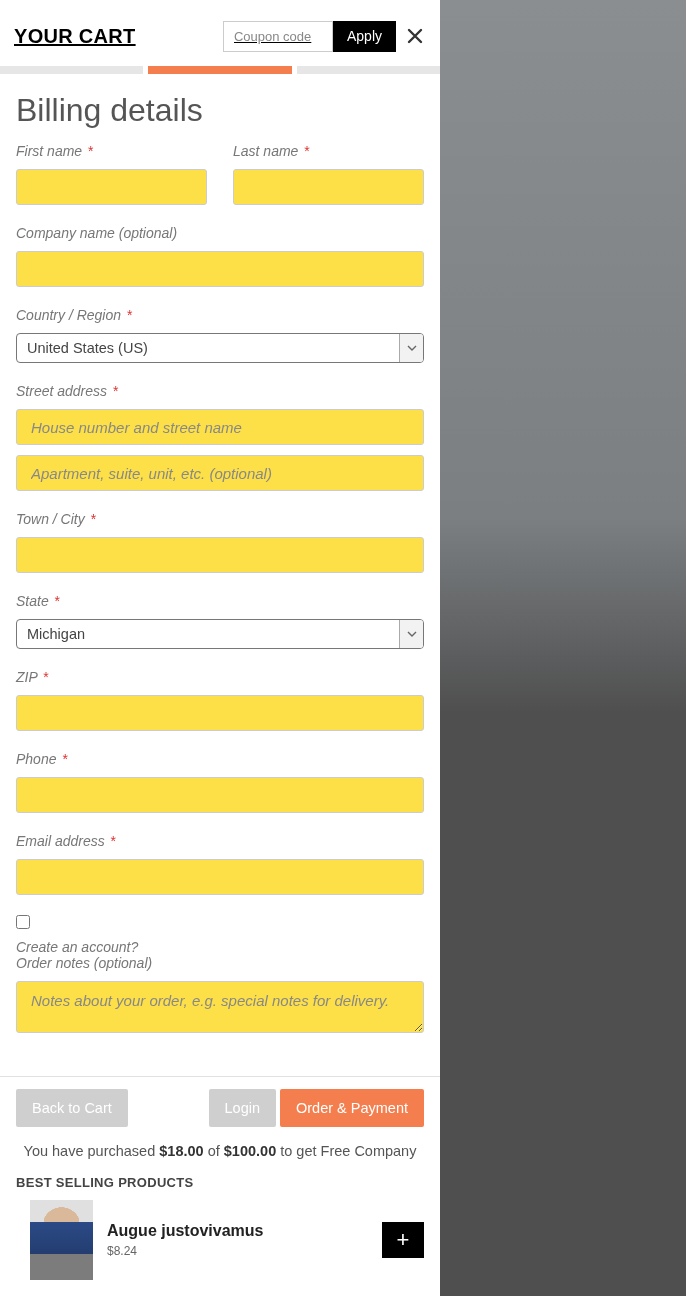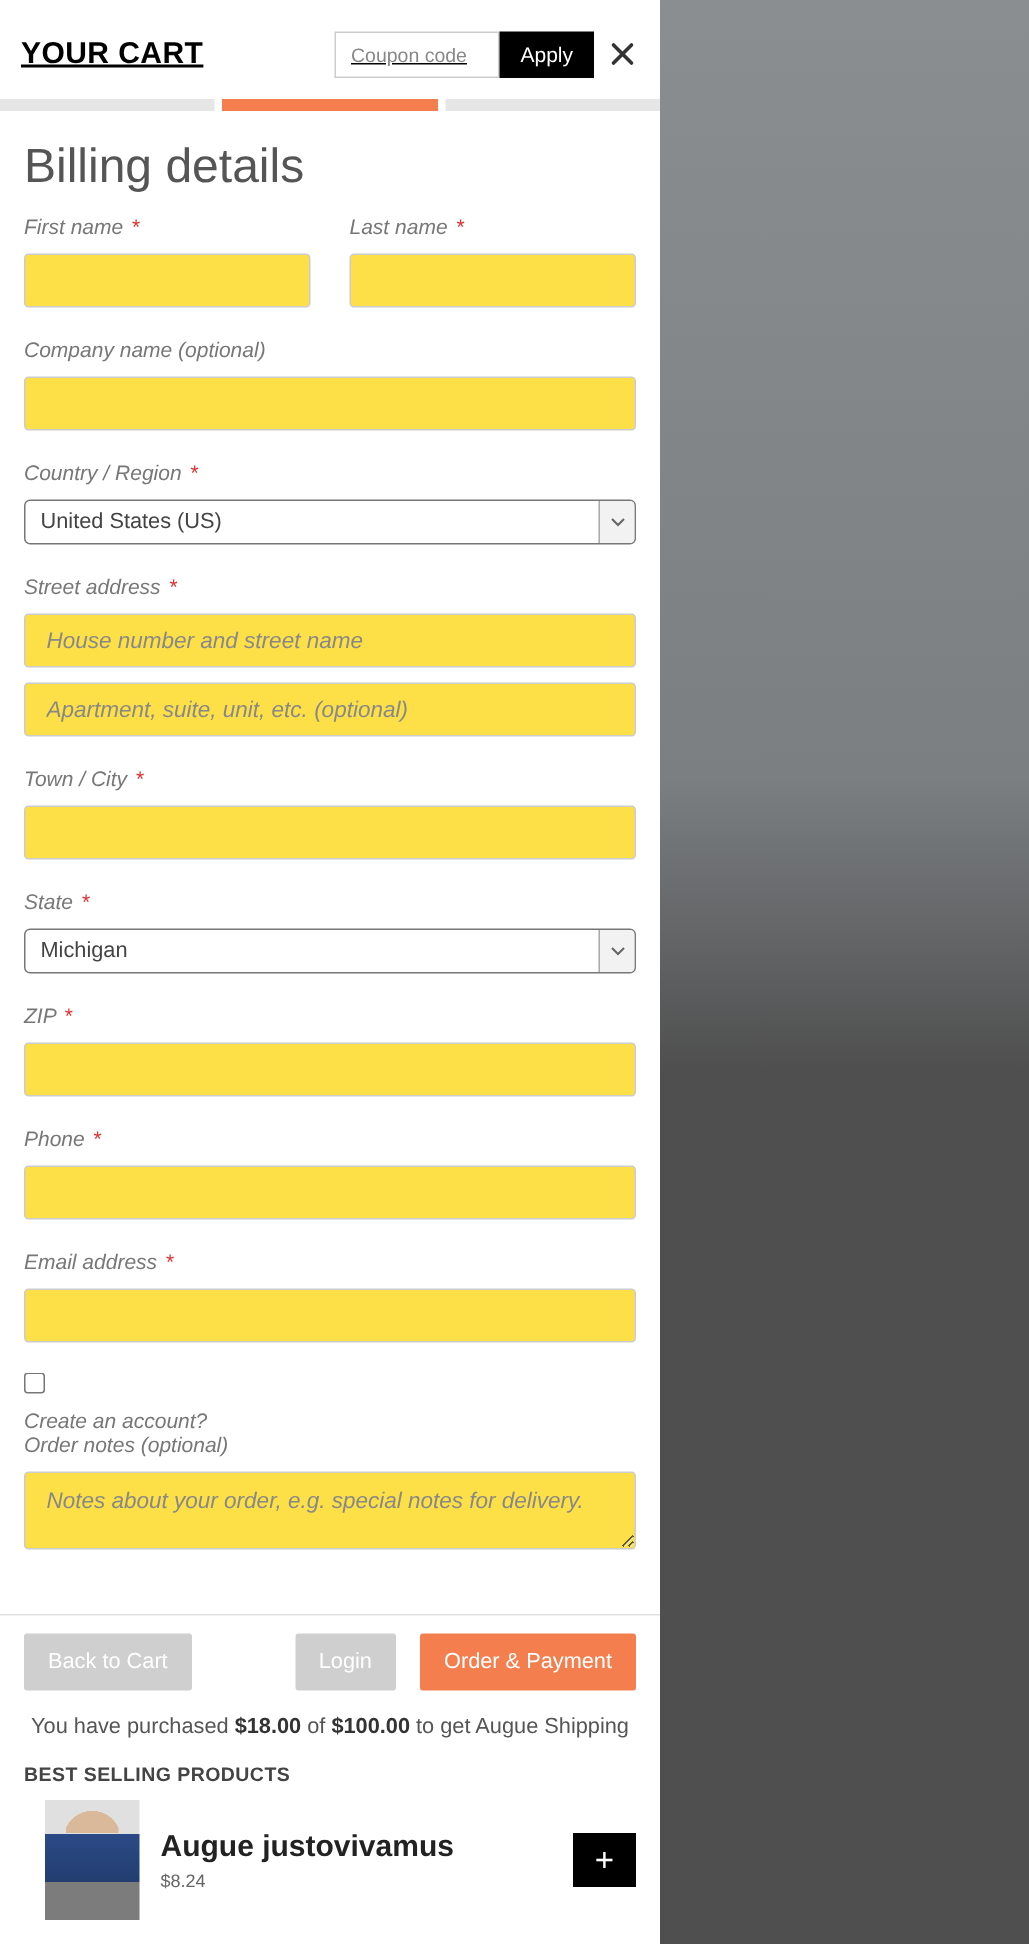--- a/index.html
+++ b/index.html
@@ -59,40 +59,40 @@
   .checkbox-row .cb-label { font-size: 14px; color: #777; font-style: italic; }
 
   .ship-row { display: flex; align-items: center; gap: 14px; margin-bottom: 16px; }
   .ship-title { font-size: 25px; font-weight: 400; color: #555; }
 
   
   .footer {
     border-top: 1px solid #e1e1e1; padding: 12px 16px 16px 16px; background: #fff;
     flex-shrink: 0;
   }
-  .btn-row { display: flex; align-items: center; gap: 16px; margin-bottom: 16px; }
+  .btn-row { display: flex; align-items: center; gap: 4px; margin-bottom: 16px; }
   .btn { height: 38px; border: none; border-radius: 2px; font-size: 14.5px; cursor: pointer; padding: 0 16px; }
   .btn-grey { background: #cfcfcf; color: #fff; }
   .btn-orange { background: #f47e4e; color: #fff; }
   .spacer { flex: 1; }
   .free-ship { font-size: 14.5px; color: #555; text-align: center; margin-bottom: 16px; }
   .free-ship b { font-weight: 700; color: #333; }
 
   .best-title { font-size: 13px; font-weight: 700; letter-spacing: .3px; color: #444; margin-bottom: 10px; }
   .product { display: flex; align-items: center; gap: 14px; padding-left: 14px; }
   .thumb {
     width: 63px; height: 80px; background: linear-gradient(180deg,#e0e0e0 0%, #e0e0e0 28%, #2b4a86 28%, #233d70 68%, #7c7c7c 68%, #7c7c7c 100%);
     position: relative; flex-shrink: 0;
   }
   .thumb::after {
     content: ""; position: absolute; left: 14px; right: 14px; top: 0; height: 22px;
     background: radial-gradient(circle at 50% 120%, #d9b99a 60%, transparent 61%);
   }
   .prod-info { flex: 1; }
-  .prod-name { font-size: 20px; font-weight: 700; color: #222; margin-bottom: 4px; }
+  .prod-name { font-size: 16px; font-weight: 700; color: #222; margin-bottom: 4px; }
   .prod-price { font-size: 12px; color: #666; }
   .add-btn {
     width: 42px; height: 36px; background: #000; color: #fff; font-size: 22px;
     display: flex; align-items: center; justify-content: center; cursor: pointer; border: none;
   }
 </style>
 </head>
 <body>
 
 <div class="panel">
@@ -198,21 +198,21 @@
   </div>
 
   <div class="footer">
     <div class="btn-row">
       <button class="btn btn-grey">Back to Cart</button>
       <div class="spacer"></div>
       <button class="btn btn-grey">Login</button>
       <button class="btn btn-orange">Order &amp; Payment</button>
     </div>
     <div class="free-ship">
-      <span>You have purchased </span><b>$18.00</b><span> of </span><b>$100.00</b><span> to get Augue Shipping</span>
+      <span>You have purchased </span><b>$18.00</b><span> of </span><b>$100.00</b><span> to get Free Company</span>
     </div>
     <div class="best-title">BEST SELLING PRODUCTS</div>
     <div class="product">
       <div class="thumb"></div>
       <div class="prod-info">
         <div class="prod-name">Augue justovivamus</div>
         <div class="prod-price">$8.24</div>
       </div>
       <button class="add-btn">
         <span>+</span>

